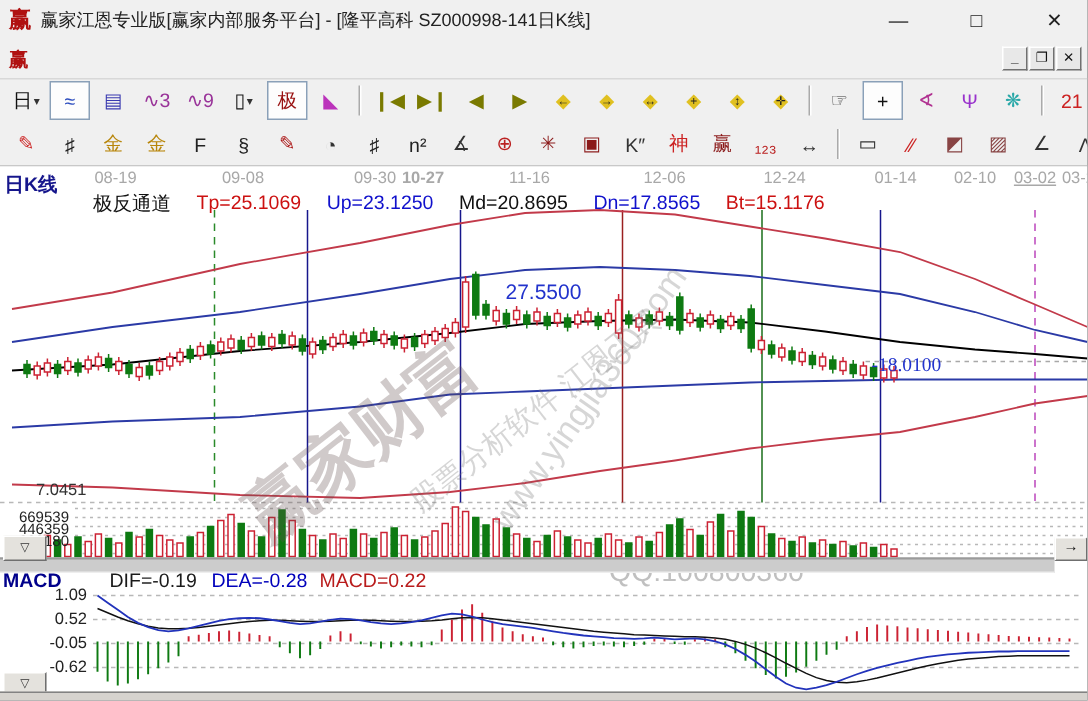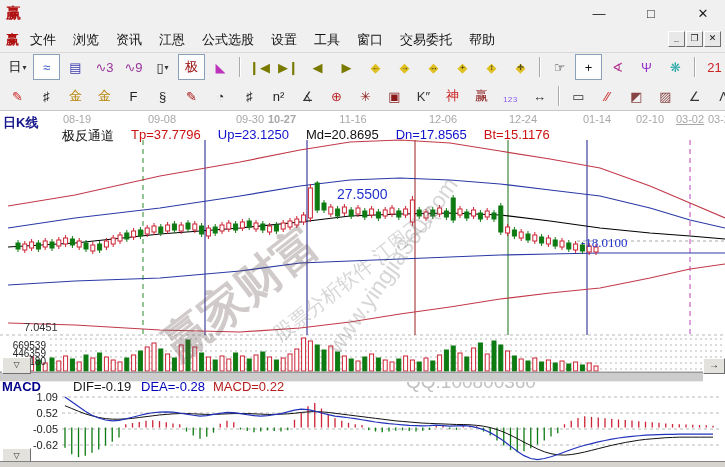--- a/index.html
+++ b/index.html
@@ -59,41 +59,30 @@
   .wm-url{left:322px;top:232px;font-size:23px;color:rgba(120,120,120,0.30);transform:rotate(-55deg);transform-origin:left top;}
   .wm-qq{left:406px;top:260px;font-size:19px;color:rgba(140,140,140,0.55);}
 </style>
 </head>
 <body>
 
 <div id="app">
 
   <div class="titlebar">
     <span class="logo">赢</span>
+    <span class="title-text">赢家江恩专业版[赢家内部服务平台] - [隆平高科  SZ000998-141日K线]</span>
   </div>
   <div class="win-controls">
     <span class="win-btn">—</span>
     <span class="win-btn">□</span>
     <span class="win-btn">✕</span>
   </div>
 
   <div class="menubar">
     <span class="logo" style="font-size:13px">赢</span>
-    <div id="menu-items">
-        <span class="menu-item">文件</span>
-        <span class="menu-item">浏览</span>
-        <span class="menu-item">资讯</span>
-        <span class="menu-item">江恩</span>
-        <span class="menu-item">公式选股</span>
-        <span class="menu-item">设置</span>
-        <span class="menu-item">工具</span>
-        <span class="menu-item">窗口</span>
-        <span class="menu-item">交易委托</span>
-        <span class="menu-item">帮助</span>
-      </div>
   </div>
   <div class="mdi-controls">
     <span class="mdi-btn">_</span>
     <span class="mdi-btn">❐</span>
     <span class="mdi-btn">✕</span>
   </div>
 
   <div class="toolbar" id="toolbar1">
       <div class="tbtn">
         <span style="color: rgb(17, 17, 17);">日</span>
@@ -225,21 +214,21 @@
       <div class="tbtn">
         <span style="color: rgb(51, 51, 51);">K″</span>
       </div>
       <div class="tbtn">
         <span style="color: rgb(204, 34, 34);">神</span>
       </div>
       <div class="tbtn">
         <span style="color: rgb(139, 26, 26);">赢</span>
       </div>
       <div class="tbtn">
-        <span style="color: #8b5cf6;">₁₂₃</span>
+        <span style="color: #b91c1c;">₁₂₃</span>
       </div>
       <div class="tbtn">
         <span style="color: rgb(51, 51, 51);">↔</span>
       </div>
       <div class="tsep"></div>
       <div class="tbtn">
         <span style="color: rgb(51, 51, 51);">▭</span>
       </div>
       <div class="tbtn">
         <span style="color: rgb(204, 34, 34);">∕∕</span>
@@ -654,21 +643,21 @@
         <span class="date-label" style="left: 443px;">12-06</span>
         <span class="date-label" style="left: 523px;">12-24</span>
         <span class="date-label" style="left: 597px;">01-14</span>
         <span class="date-label" style="left: 650px;">02-10</span>
         <span class="date-label" style="left: 690px; text-decoration: underline;">03-02</span>
         <span class="date-label" style="left: 722px;">03-22</span>
       </div>
 
     <div class="indicator-row">
       <span style="color:#111">极反通道</span>
-    <span style="color: rgb(204, 17, 17);">Tp=37.7796</span>
+    <span style="color: rgb(204, 17, 17);">Tp=25.1069</span>
         <span style="color: rgb(17, 17, 204);">Up=23.1250</span>
         <span style="color: rgb(17, 17, 17);">Md=20.8695</span>
         <span style="color: rgb(17, 17, 204);">Dn=17.8565</span>
         <span style="color: rgb(204, 17, 17);">Bt=15.1176</span>
       </div>
 
     <span class="ann ann-peak">27.5500</span>
     <span class="ann ann-current">-18.0100</span>
     <span class="ann ann-low">7.0451</span>
 

